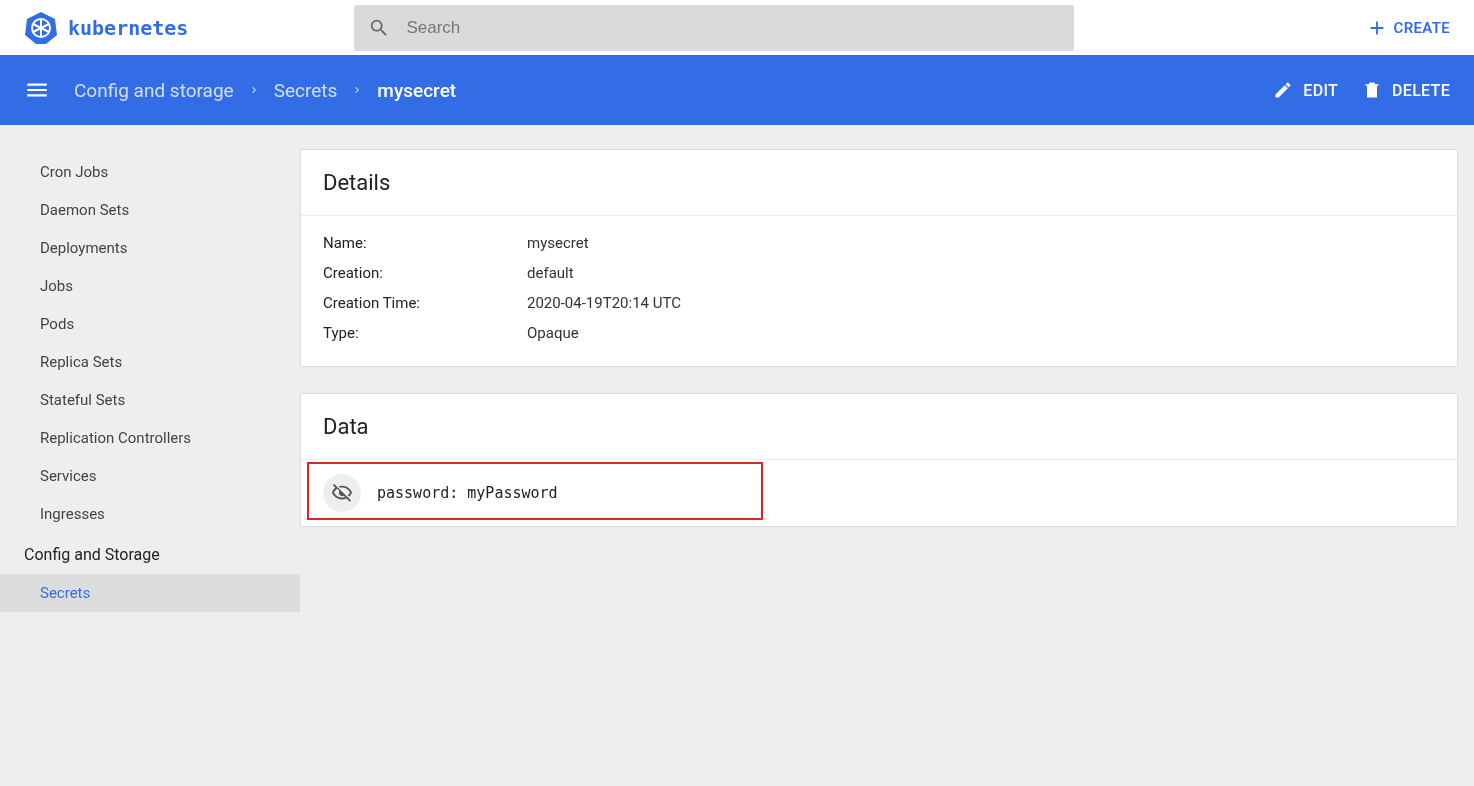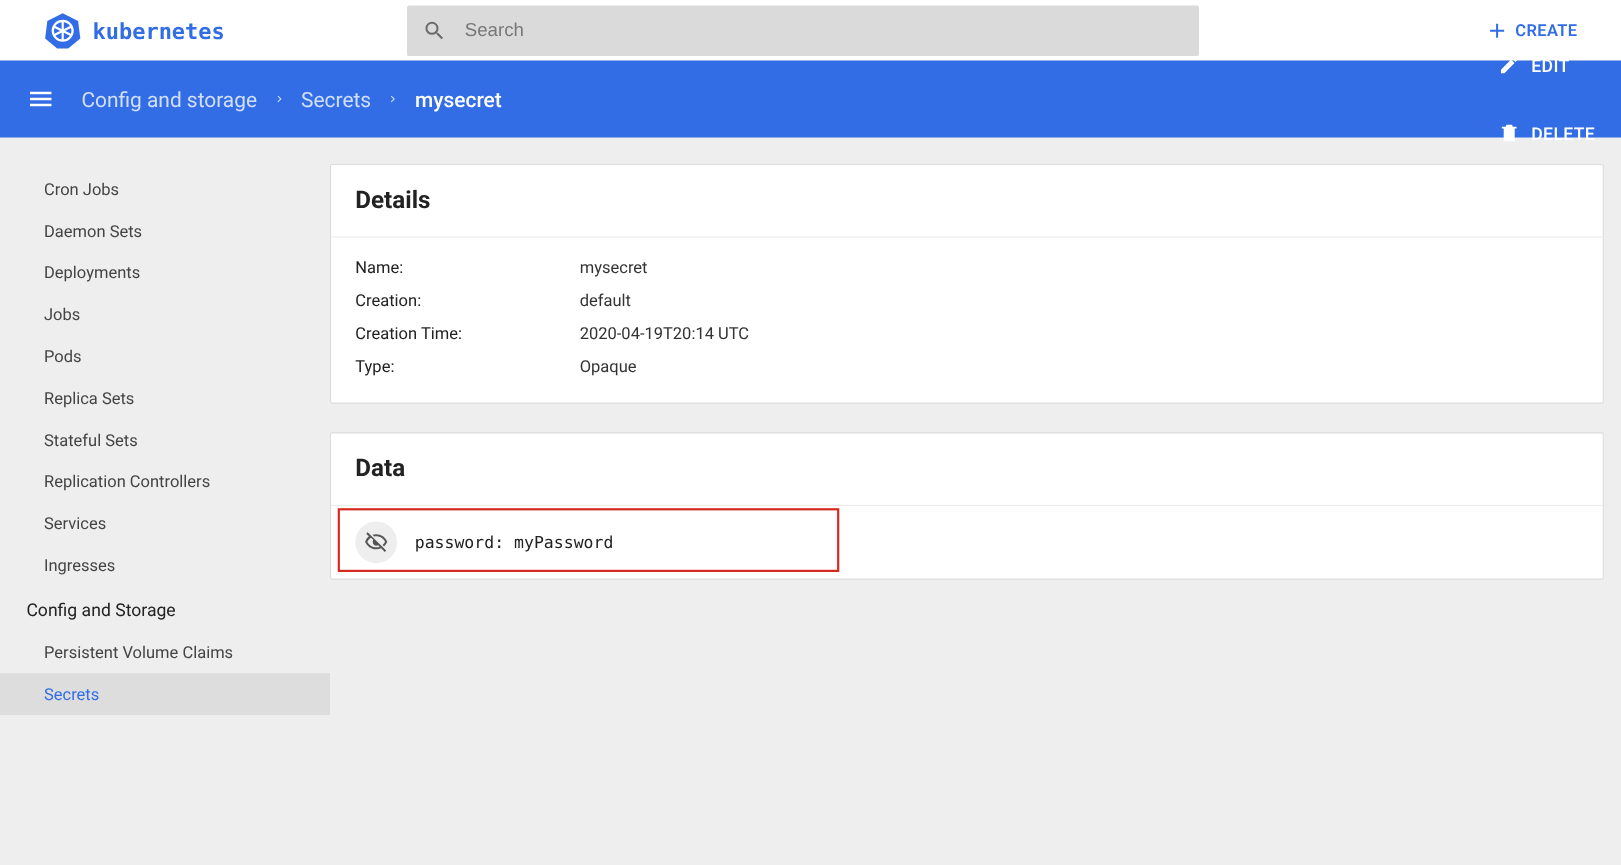--- a/index.html
+++ b/index.html
@@ -12,21 +12,21 @@
     height: 786px;
     overflow: hidden;
   }
 
   
   .topbar {
     display: flex;
     align-items: center;
     height: 55px;
     background: #ffffff;
-    padding: 0 40px;
+    padding: 0 24px;
   }
   .logo {
     display: flex;
     align-items: center;
     gap: 10px;
   }
   .logo-text {
     font-family: "Consolas", monospace;
     font-size: 20px;
     font-weight: 700;
@@ -79,22 +79,21 @@
     align-items: center;
     gap: 14px;
     font-size: 19px;
   }
   .breadcrumb .crumb { cursor: pointer; color: rgba(255,255,255,0.78); }
   .breadcrumb .crumb.active { color: #fff; font-weight: 500;}
   .breadcrumb .chev { color: rgba(255,255,255,0.78); }
   .bluebar .actions {
     margin-left: auto;
     display: flex;
-    gap: 42px;
-    flex-direction: column;
+    gap: 24px;
   }
   .blue-action {
     display: flex;
     align-items: center;
     gap: 10px;
     font-size: 16px;
     font-weight: 500;
     cursor: pointer;
     letter-spacing: 0.3px;
   }
@@ -135,21 +134,20 @@
     background: #fff;
     border: 1px solid #dcdcdc;
     border-radius: 2px;
     margin-bottom: 26px;
   }
   .card-header {
     padding: 20px 22px;
     font-size: 22px;
     color: #222;
     border-bottom: 1px solid #ececec;
-    font-weight: bold;
   }
   .details-body {
     padding: 12px 22px 18px;
     font-size: 15px;
     color: #333;
   }
   .details-body .row {
     display: flex;
     padding: 6px 0;
   }
@@ -283,21 +281,20 @@
     <div class="item">Jobs</div>
     <div class="item">Pods</div>
     <div class="item">Replica Sets</div>
     <div class="item">Stateful Sets</div>
     <div class="item">Replication Controllers</div>
 
     <div class="item">Services</div>
     <div class="item">Ingresses</div>
 
     <div class="group-header">Config and Storage</div>
-    <div class="item">Persistent Volume Claims</div>
     <div class="item active">Secrets</div>
   </div>
 
   <div class="main">
 
     <div class="card">
       <div class="card-header">Details</div>
       <div class="details-body">
         <div class="row">
           <div class="label">Name:</div>

